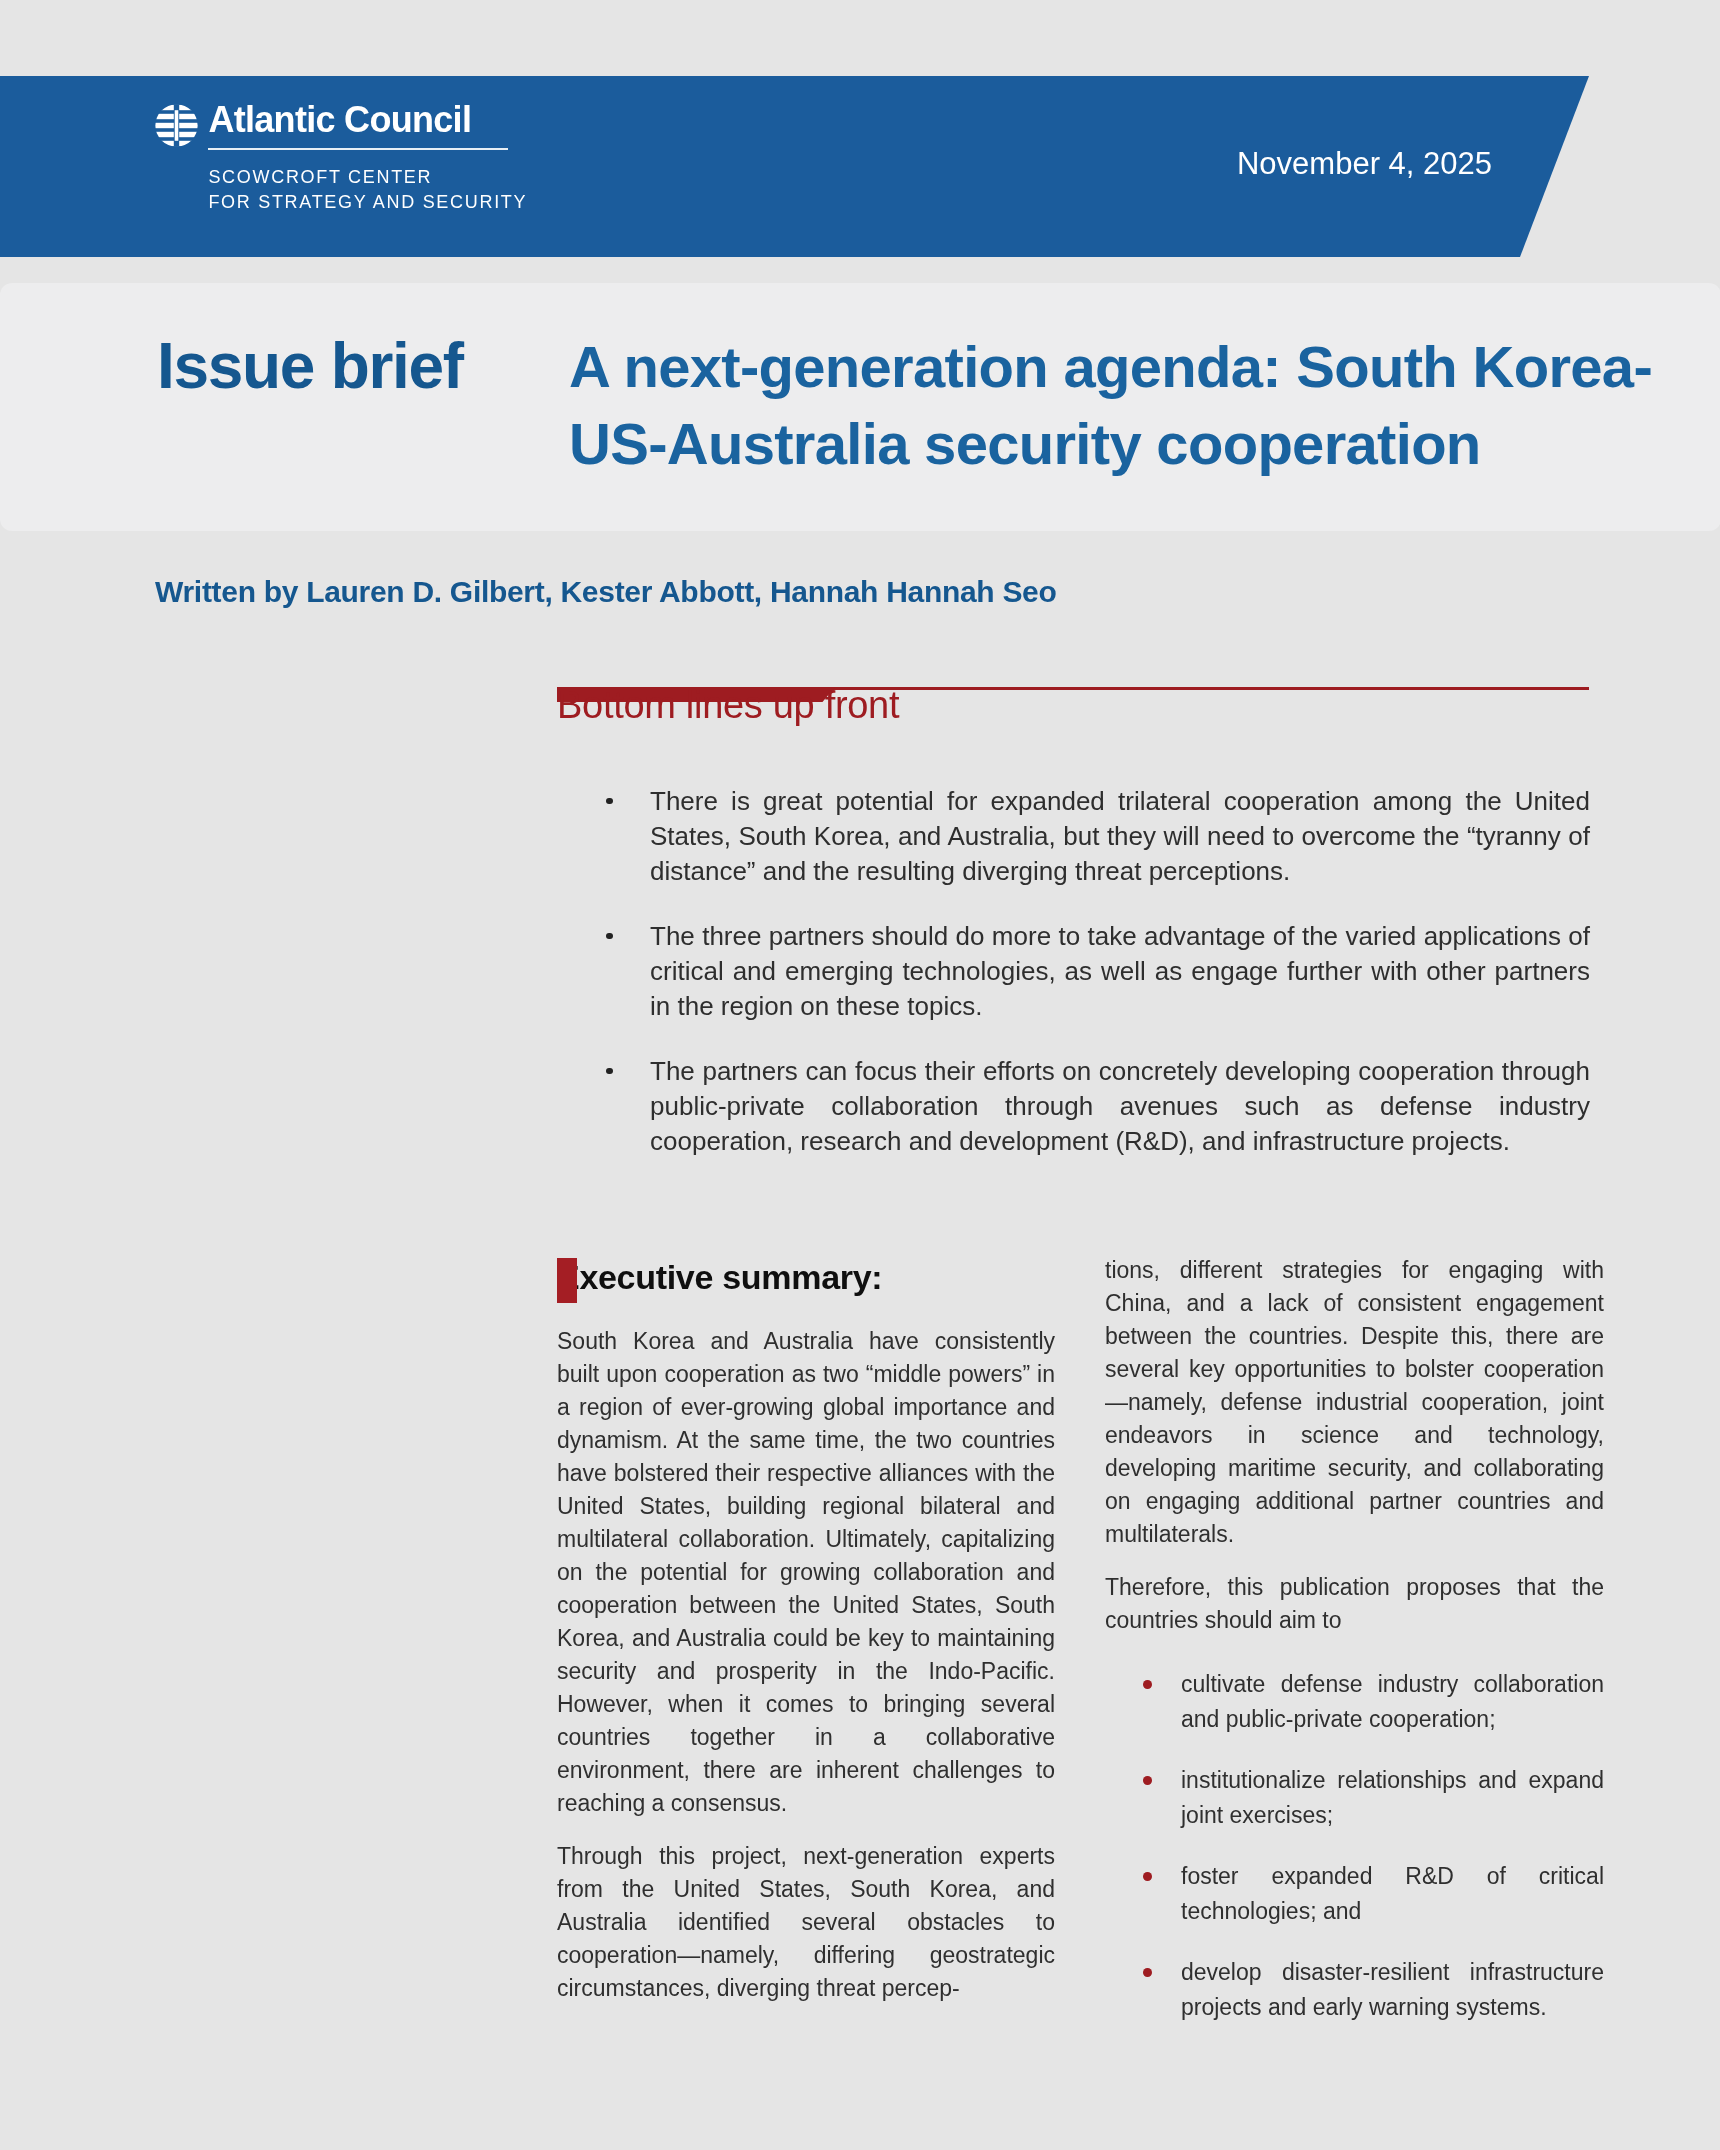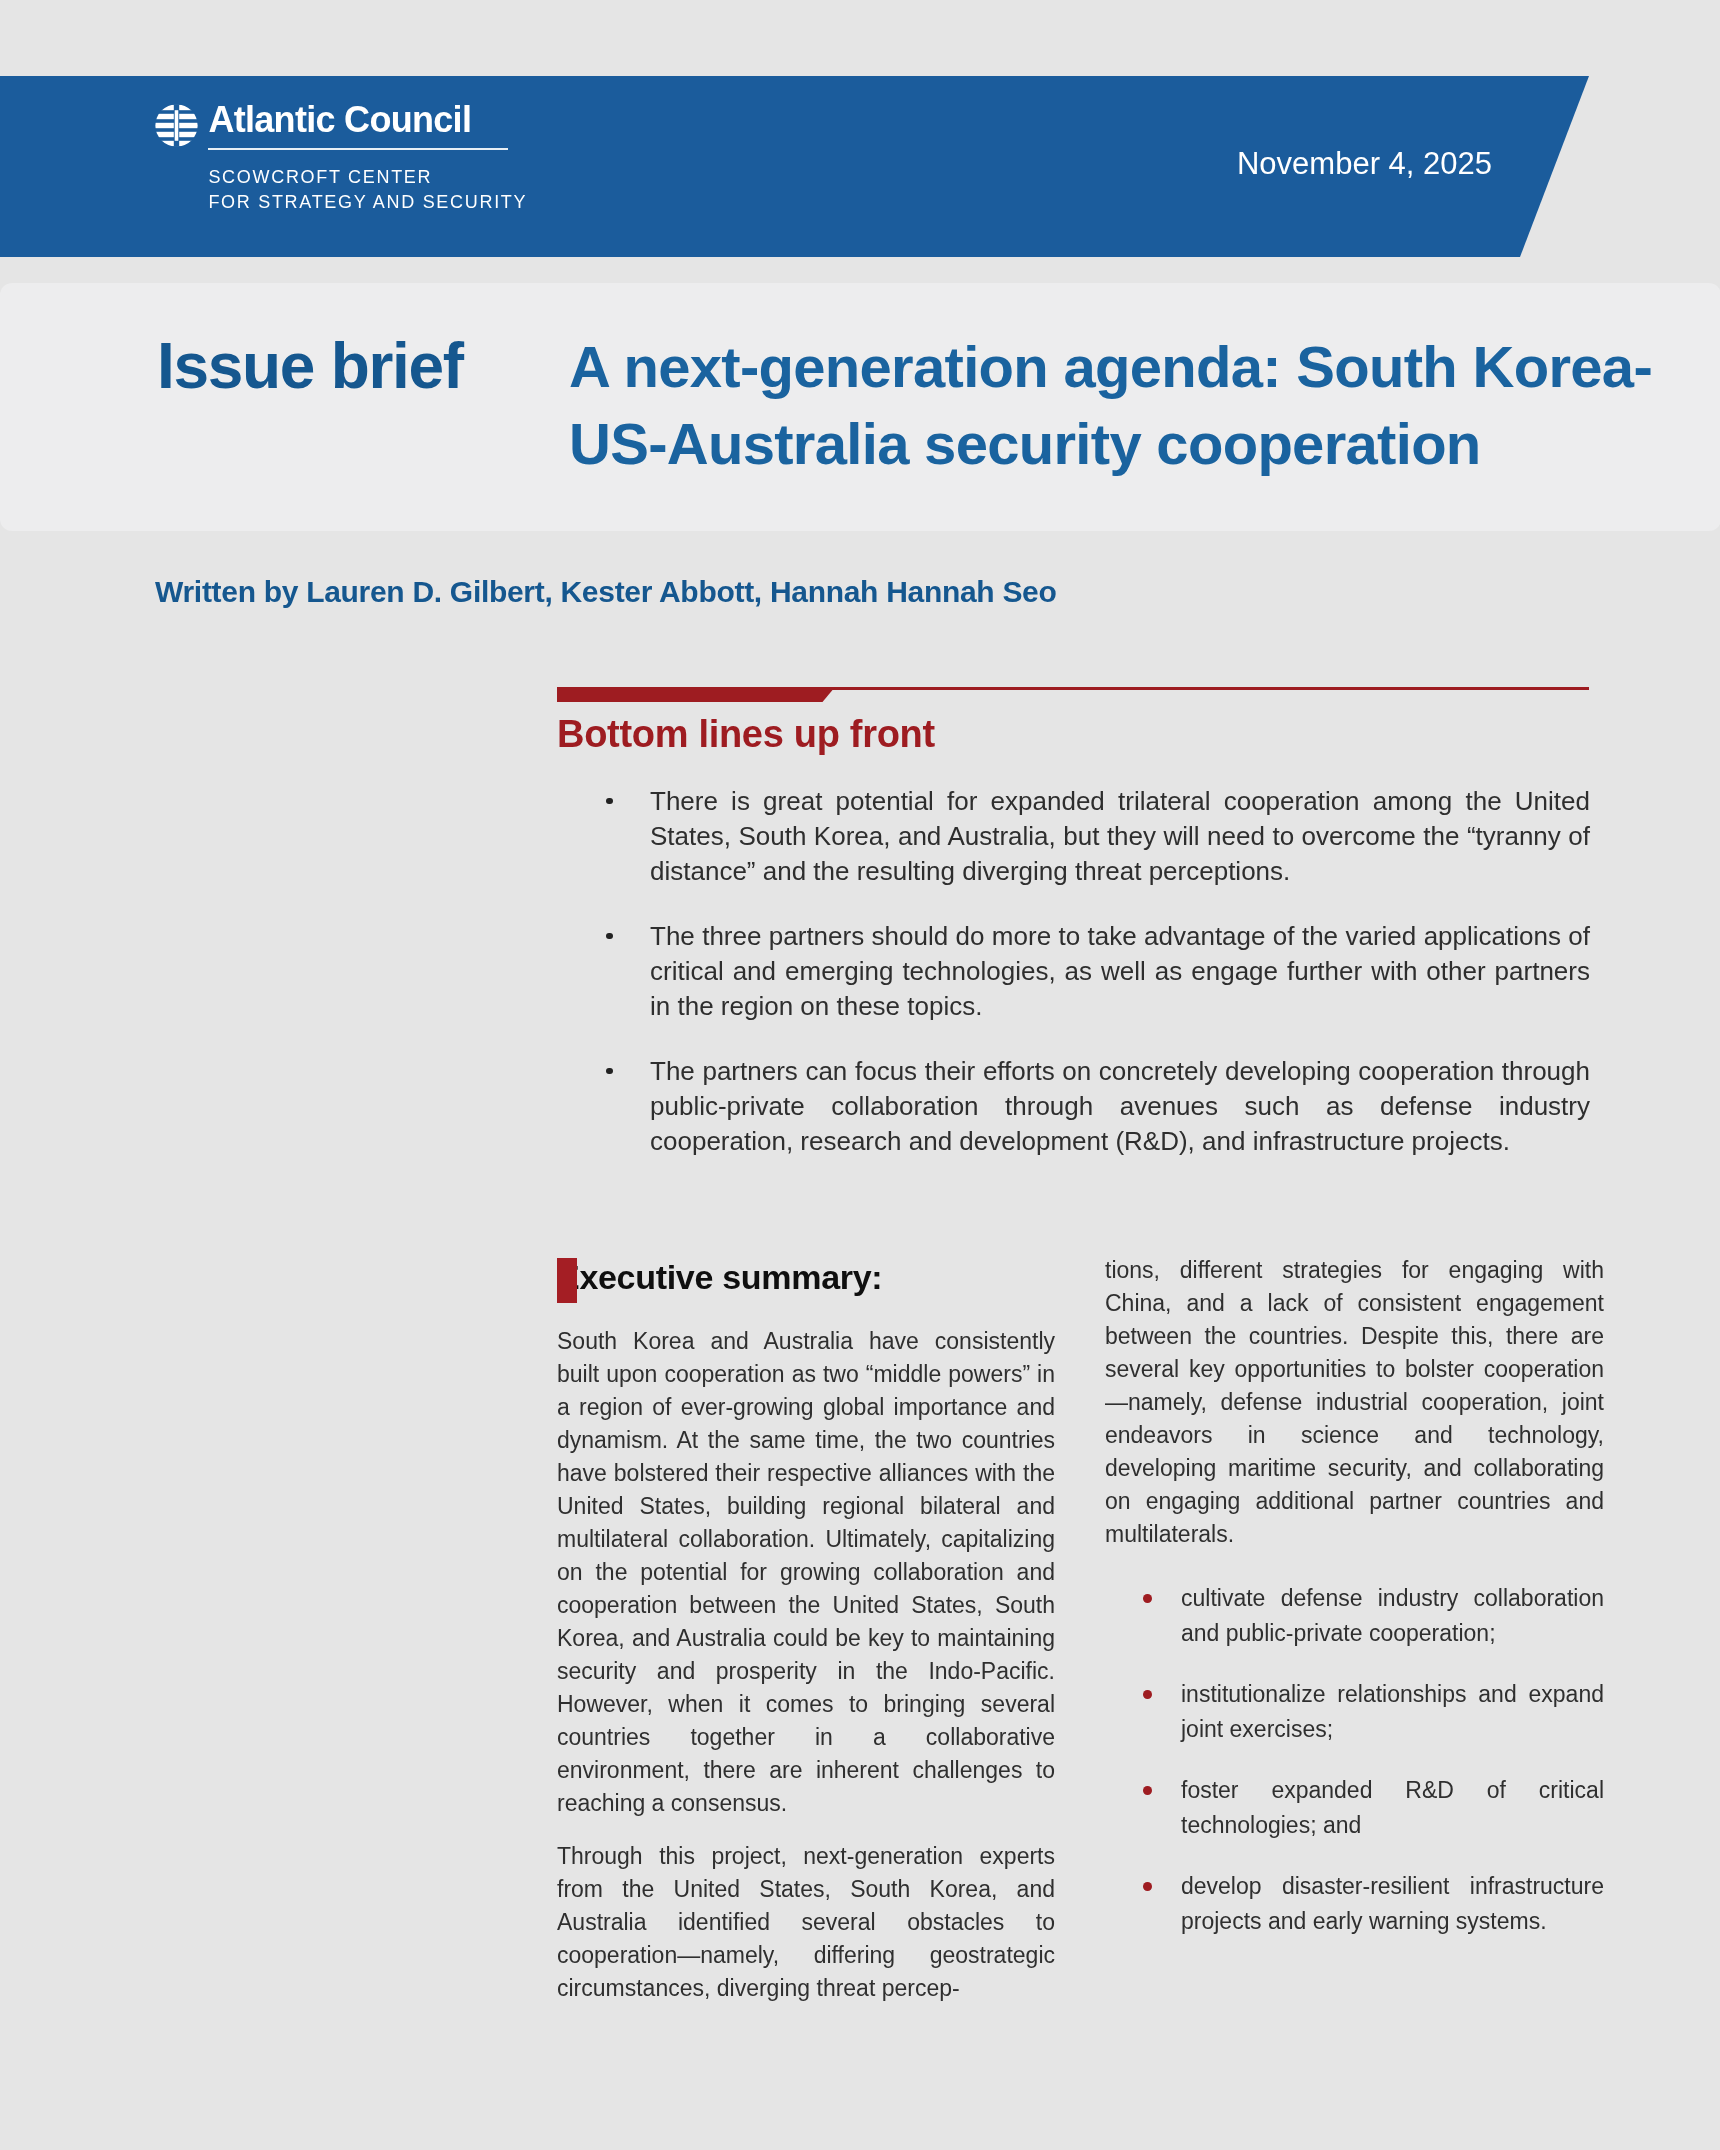--- a/index.html
+++ b/index.html
@@ -25,21 +25,21 @@
   .doc-title{position:absolute;left:569px;top:45px;color:#1a639f;font-size:58px;font-weight:700;
              letter-spacing:-0.7px;line-height:77px;}
   .byline{position:absolute;left:155px;top:575px;color:#15578f;font-size:30px;font-weight:bold;
           letter-spacing:-0.3px;}
 
   
   .rule{position:absolute;left:557px;top:687px;width:1032px;height:15px;}
   .rule-thin{position:absolute;left:0;top:0;width:100%;height:3.4px;background:#9e1c21;}
   .rule-thick{position:absolute;left:0;top:0;width:278px;height:15px;background:#9e1c21;
               clip-path:polygon(0 0,100% 0,95.5% 100%,0 100%);}
-  .blu-heading{position:absolute;left:557px;top:713px;color:#9e1c21;font-size:38px;font-weight:bold;
+  .blu-heading{position:absolute;left:557px;top:684px;color:#9e1c21;font-size:38px;font-weight:normal;
                letter-spacing:-0.3px;}
   .blu-list{position:absolute;left:557px;top:784px;width:1033px;margin:0;padding:0;list-style:none;}
   .blu-list li{position:relative;padding-left:93px;margin-bottom:30px;
                font-size:26px;line-height:35px;color:#2e2e2e;text-align:justify;}
   .blu-list .dot{position:absolute;left:49px;top:13.5px;width:6.7px;height:6.7px;border-radius:50%;
                  background:#222222;}
 
   
   .col-left{position:absolute;left:557px;top:1254px;width:498px;}
   .col-right{position:absolute;left:1105px;top:1254px;width:499px;}
@@ -120,20 +120,21 @@
     <div class="exec-head-row">
       <span class="exec-marker"></span>
       <span class="exec-heading">Executive summary:</span>
     </div>
     <p class="body-par">South Korea and Australia have consistently built upon cooperation as two “middle powers” in a region of ever-growing global importance and dynamism. At the same time, the two countries have bolstered their respective alliances with the United States, building regional bilateral and multilateral collaboration. Ultimately, capitalizing on the potential for growing collaboration and cooperation between the United States, South Korea, and Australia could be key to maintaining security and prosperity in the Indo-Pacific. However, when it comes to bringing several countries together in a collaborative environment, there are inherent challenges to reaching a consensus.</p>
     <p class="body-par">Through this project, next-generation experts from the United States, South Korea, and Australia identified several obstacles to cooperation—namely, differing geostrategic circumstances, diverging threat percep-</p>
   </div>
 
   <div class="col-right">
     <p class="body-par">tions, different strategies for engaging with China, and a lack of consistent engagement between the countries. Despite this, there are several key opportunities to bolster cooperation—namely, defense industrial cooperation, joint endeavors in science and technology, developing maritime security, and collaborating on engaging additional partner countries and multilaterals.</p>
+    <p class="body-par">Therefore, this publication proposes that the countries should aim to</p>
     <ul class="red-list">
       <li>
         <span class="dot"></span>
         <span>cultivate defense industry collaboration and public-private cooperation;</span>
       </li>
       <li>
         <span class="dot"></span>
         <span>institutionalize relationships and expand joint exercises;</span>
       </li>
       <li>

